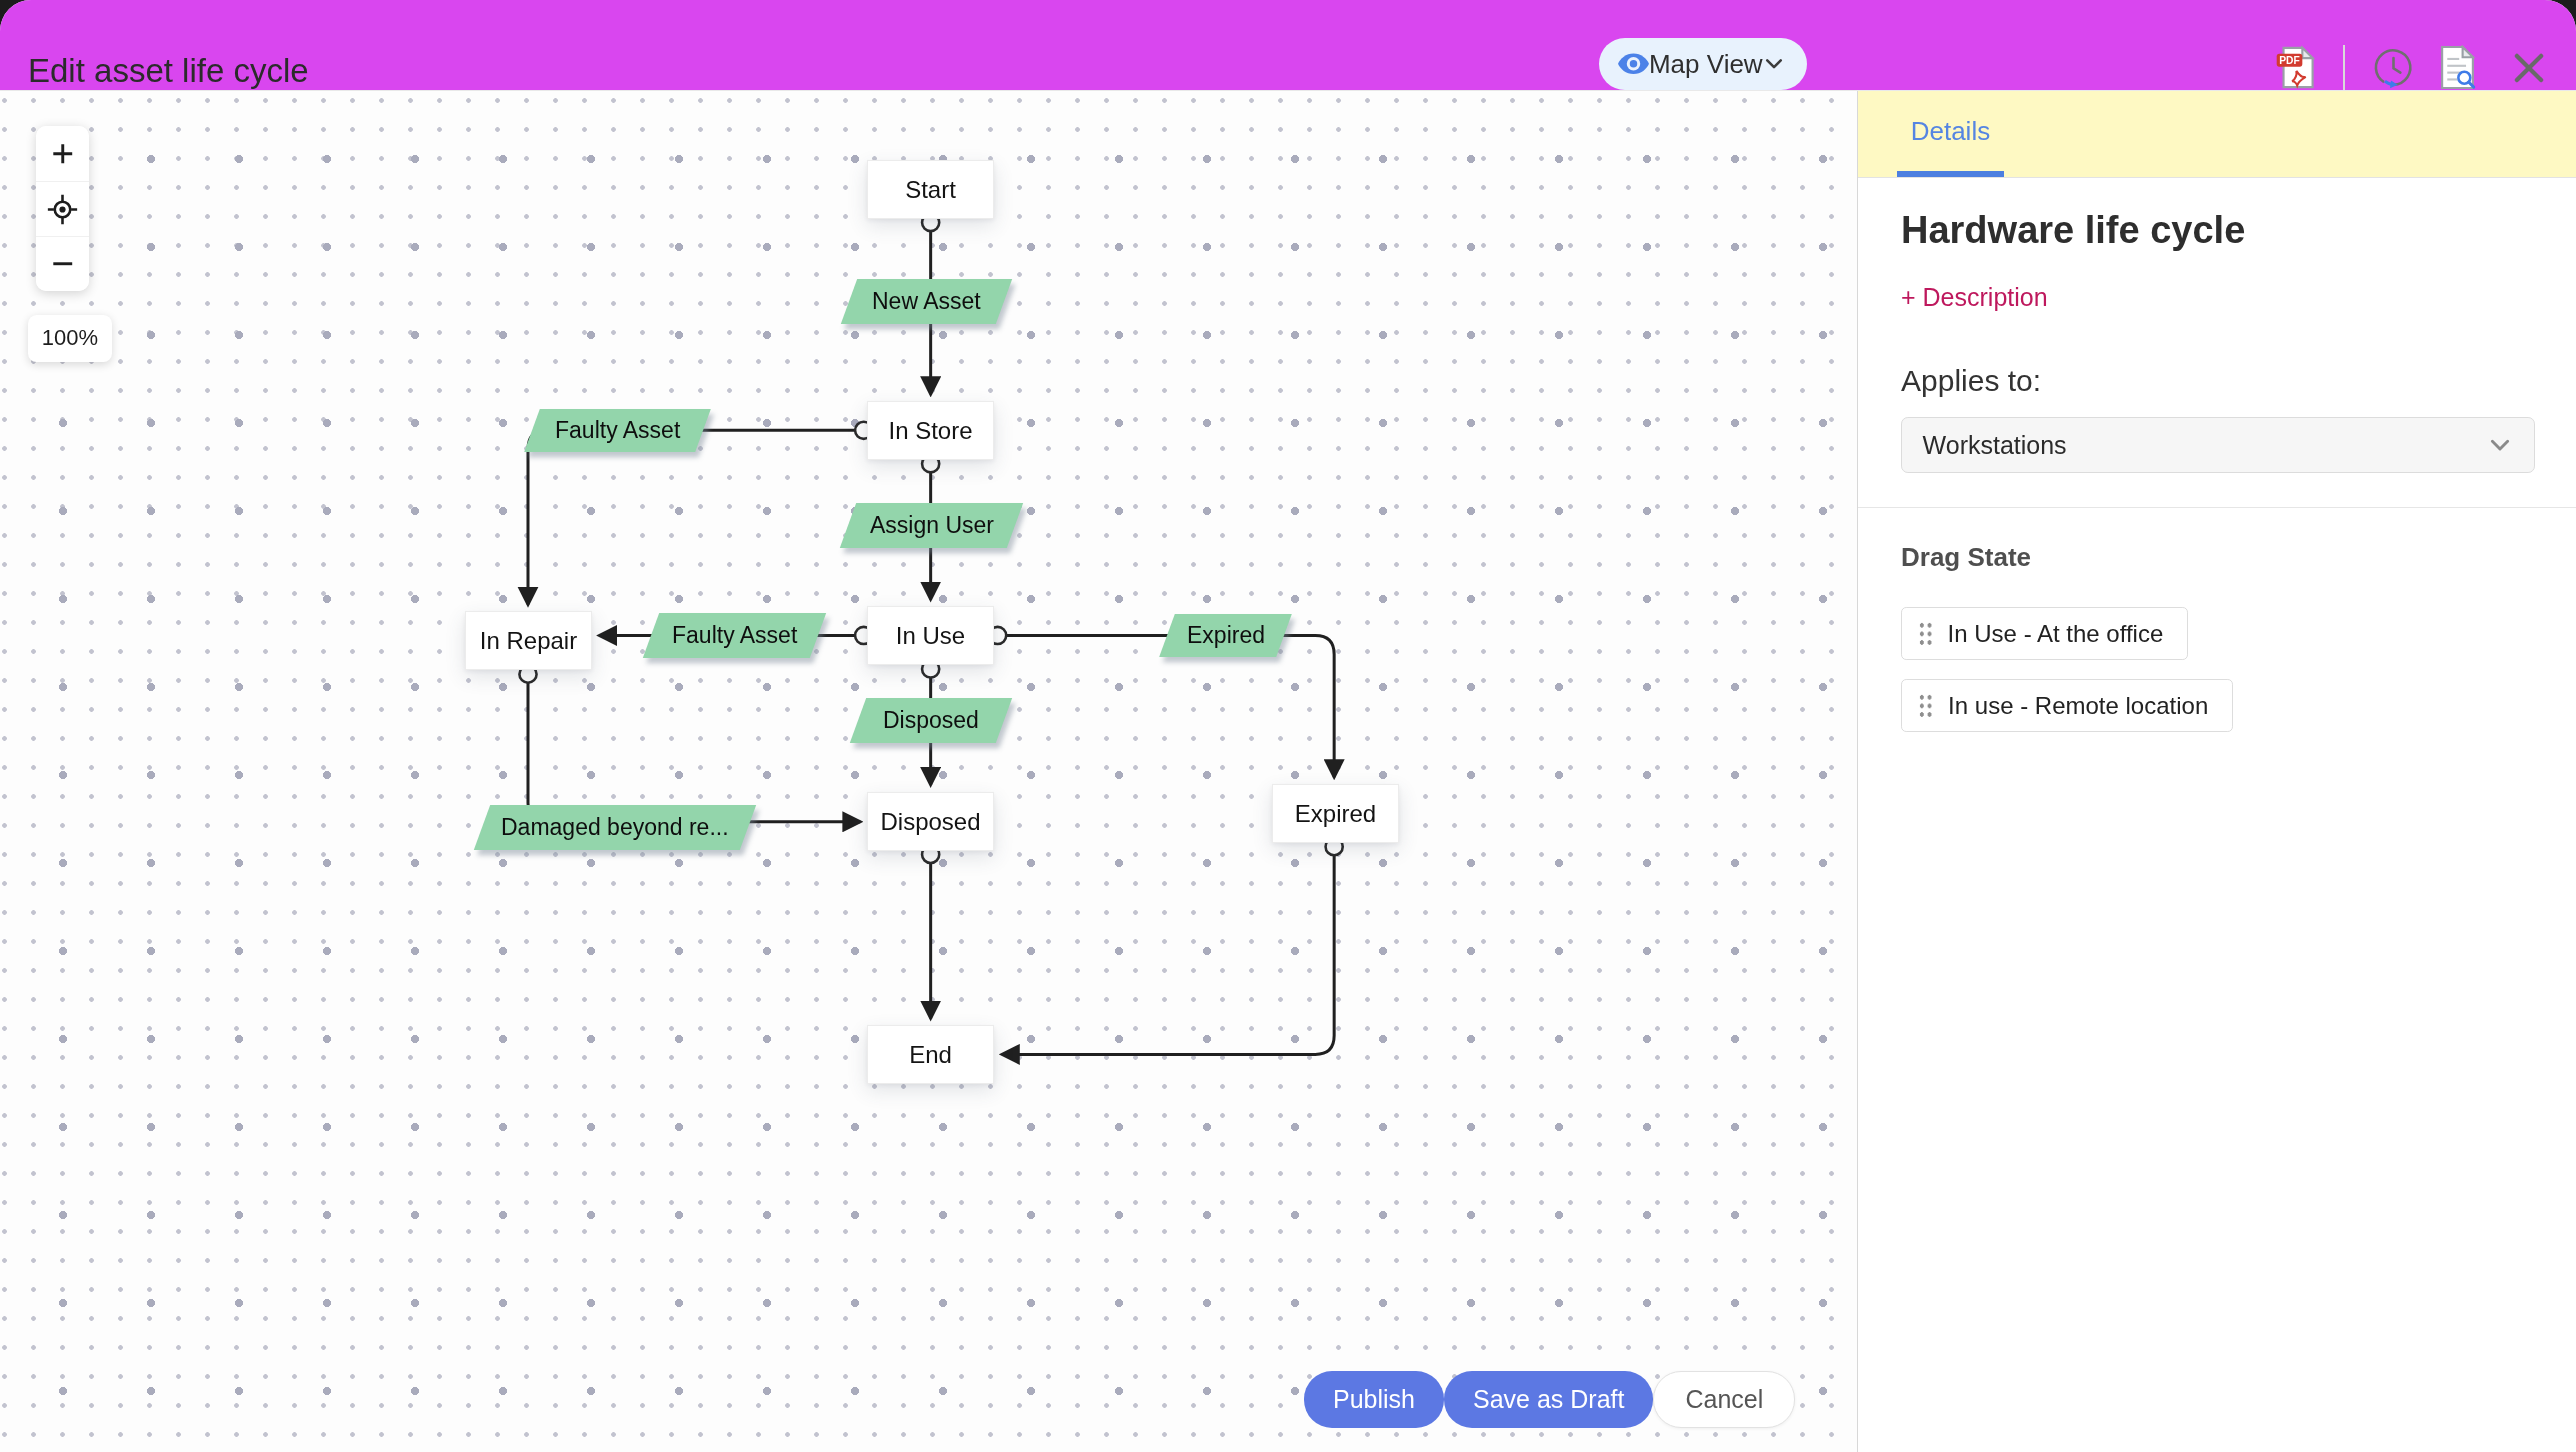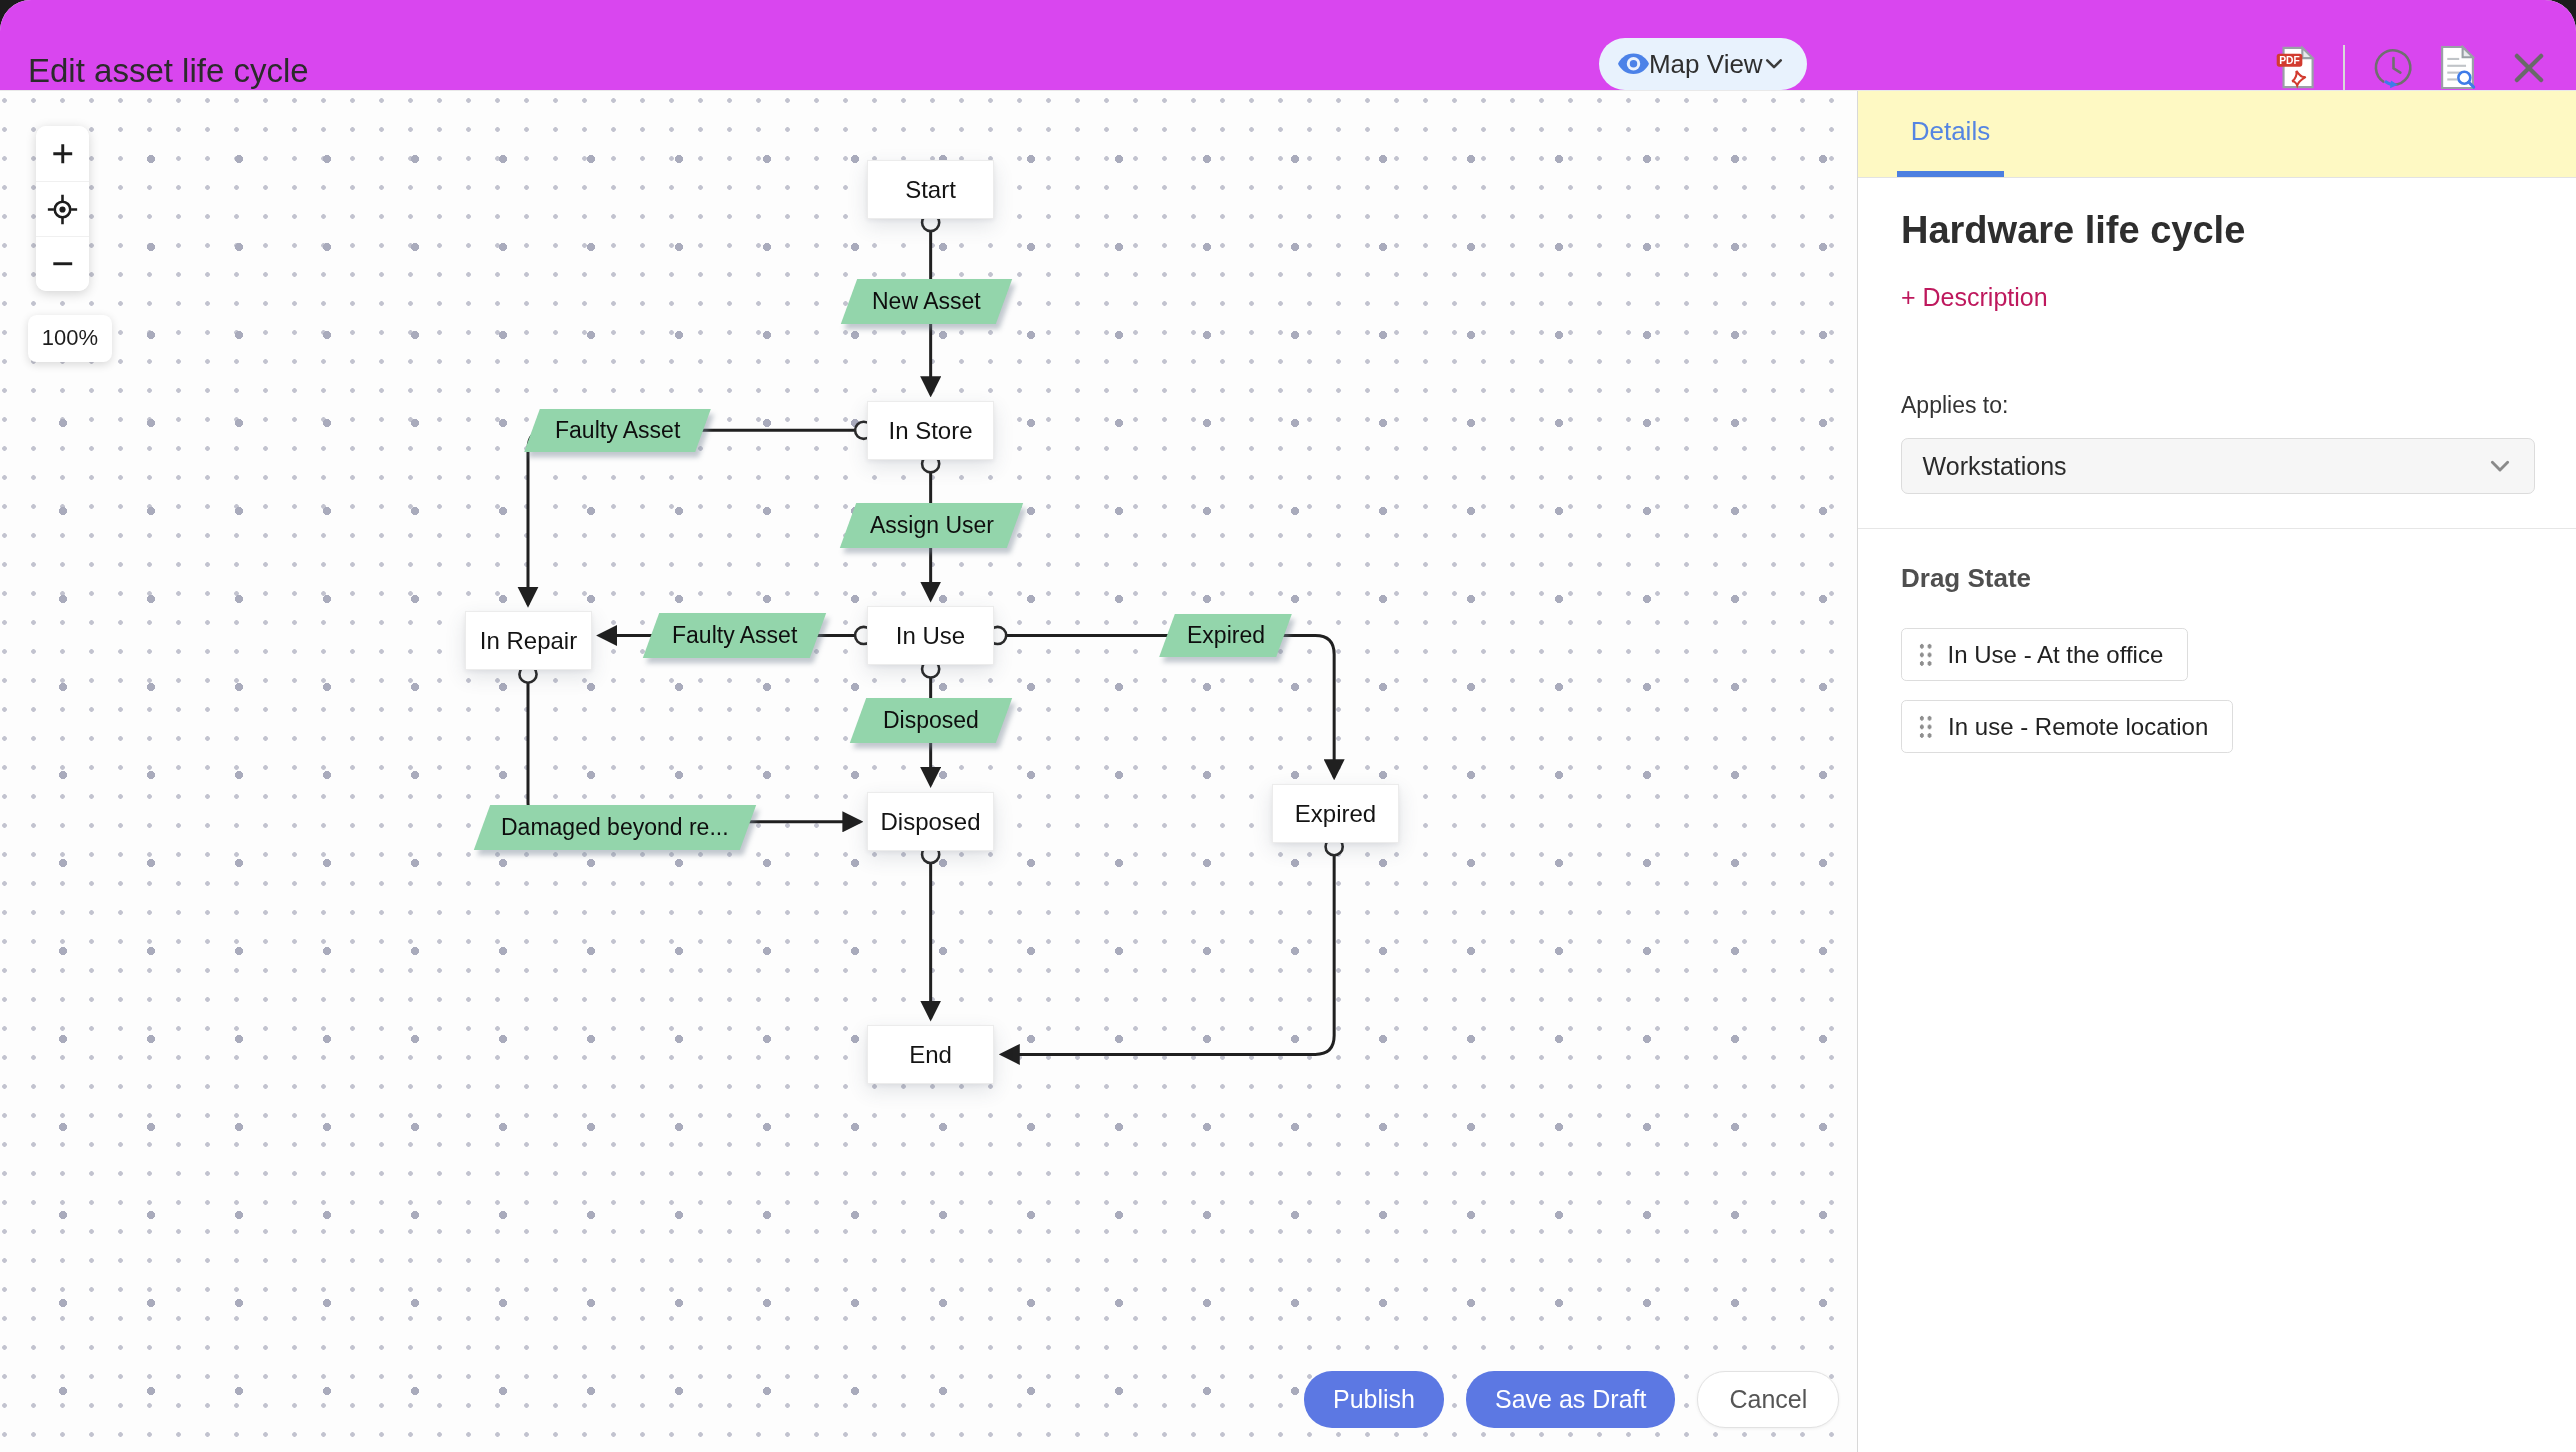--- a/index.html
+++ b/index.html
@@ -77,21 +77,21 @@
     display:flex; align-items:center; justify-content:center;
   }
   .zoom-btn + .zoom-btn { border-top:0.9px solid #f0f0f0; }
   .zoom-level {
     position:absolute; left:28px; top:224px; z-index:10;
     background:#fff; border-radius:8.6px; box-shadow:0 2.6px 8.6px rgba(0,0,0,.14);
     padding:10.3px 13.7px; font-size:22px; color:#1d1d1d;
   }
 
   
-  .footer-actions { position:absolute; left:1304px; bottom:25px; z-index:10; display:flex; gap:22px; align-items:center; }
+  .footer-actions { position:absolute; left:1304px; bottom:25px; z-index:10; display:flex; align-items:center; }
   .btn { height:57px; border-radius:28px; font-size:25px; border:none; cursor:pointer; font-family:inherit; }
   .btn-primary { background:#5c78e3; color:#fff; padding:0 29px; }
   .btn-plain { background:#fff; color:#555; border:0.9px solid #e2e2e2; padding:0 31px; box-shadow:0 0.9px 3.4px rgba(0,0,0,.06); }
 
   
   .panel {
     width:719px; height:1362px; background:#fff;
     border-left:0.9px solid #d8d8d8; display:flex; flex-direction:column;
   }
   .panel-tabs {
@@ -99,21 +99,21 @@
     display:flex; align-items:stretch; padding-left:39px; flex:0 0 auto;
   }
   .tab {
     display:flex; align-items:center; padding:0 13.7px;
     font-size:26px; color:#5585e2; cursor:pointer;
     border-bottom:6px solid #4c7fe0;
   }
   .panel-body { padding:0 41px 0 43px; flex:1; }
   .panel-title { margin-top:31px; font-size:38px; font-weight:700; color:#2e2e2e; }
   .desc-link { display:inline-block; margin-top:31px; font-size:25px; color:#be185d; cursor:pointer; }
-  .applies-label { margin-top:80px; font-size:23px; color:#333; }
+  .applies-label { margin-top:52px; font-size:30px; color:#333; }
   .select {
     margin-top:19px; height:56px; width:100%;
     background:#f6f6f6; border:0.9px solid #dcdcdc; border-radius:6.9px;
     display:flex; align-items:center; padding:0 20.6px; cursor:pointer;
   }
   .select .select-value { font-size:25px; color:#2b2b2b; flex:1; }
   .panel-divider { border:none; border-top:0.9px solid #e6e6e6; margin:34px -41px 0 -43px; }
   .drag-heading { margin-top:34px; font-size:26px; font-weight:700; color:#4f4f4f; }
   .drag-chip {
     display:inline-flex; align-items:center; gap:15.5px;

